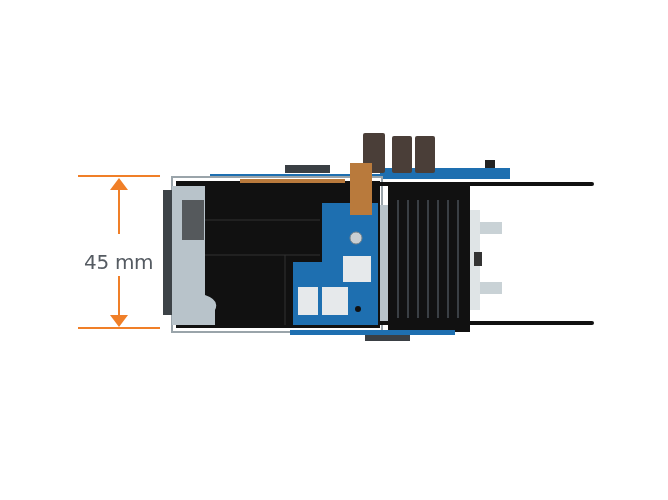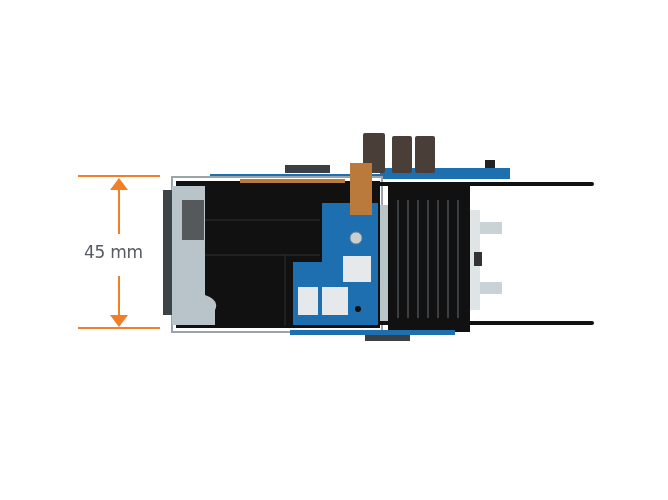--- a/index.html
+++ b/index.html
@@ -1,19 +1,19 @@
 <!DOCTYPE html>
 <html><head>
 <meta charset="utf-8">
 <style>
   html, body { margin:0; padding:0; background:#ffffff; }
   body { width:668px; height:500px; position:relative; overflow:hidden; font-family:"Liberation Sans", sans-serif; }
   .abs { position:absolute; }
   .dim-line { background:#f07f28; }
-  .dim-label { color:#555b62; font-size:17px; font-family:"DejaVu Sans", sans-serif; letter-spacing:-0.3px; }
+  .dim-label { color:#555b62; font-size:20px; font-family:"DejaVu Sans", sans-serif; letter-spacing:-0.3px;margin-top:8px; }
 </style>
 </head>
 <body>
 
 <div>
   <div class="abs dim-line" style="left:78px;top:175px;width:82px;height:2px;"></div>
   <div class="abs dim-line" style="left:78px;top:327px;width:82px;height:2px;"></div>
   <div class="abs dim-line" style="left:118px;top:186px;width:2px;height:48px;"></div>
   <div class="abs dim-line" style="left:118px;top:276px;width:2px;height:42px;"></div>
   <svg class="abs" style="left:110px;top:178px;" width="18" height="12" viewBox="0 0 18 12">

